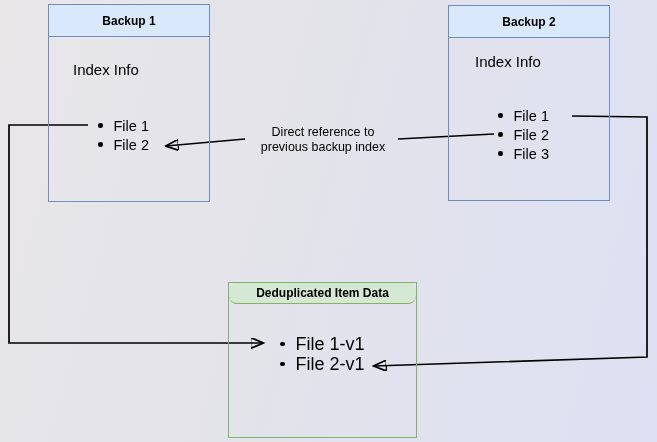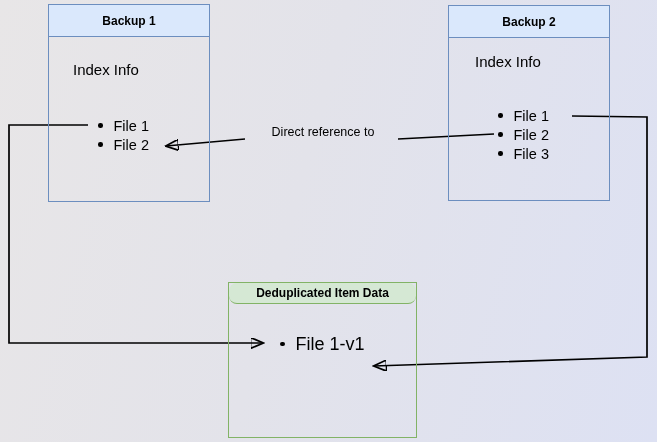--- a/index.html
+++ b/index.html
@@ -114,19 +114,24 @@
   </ul>
 
   <div class="node green" style="left:228px;top:282px;width:189px;height:156px;">
     <div class="hdr">Deduplicated Item Data</div>
   </div>
   <ul class="blist b3" style="left:280px;top:334px;">
     <li>
         <span class="dot"></span>
         <span>File 1-v1</span>
       </li>
+    <li>
+        <span class="dot"></span>
+        <span>File 2-v1</span>
+      </li>
   </ul>
 
   <div class="arrow-label" style="left:248px;top:125px;width:150px;">
     <div>Direct reference to</div>
+    <div>previous backup index</div>
   </div>
 
 </div>
 
 </body></html>

